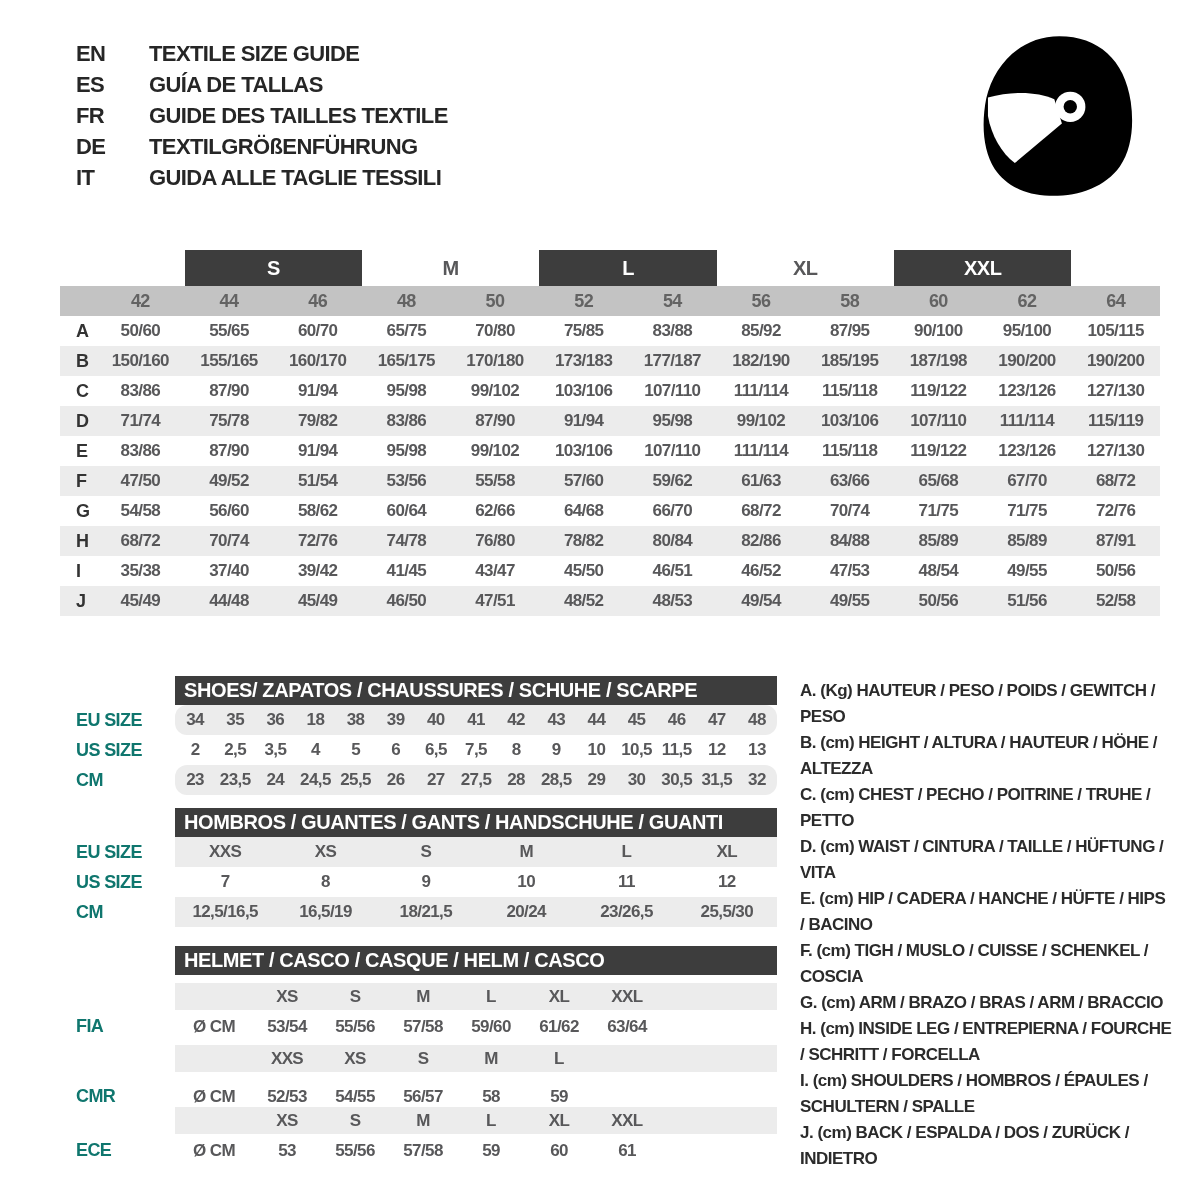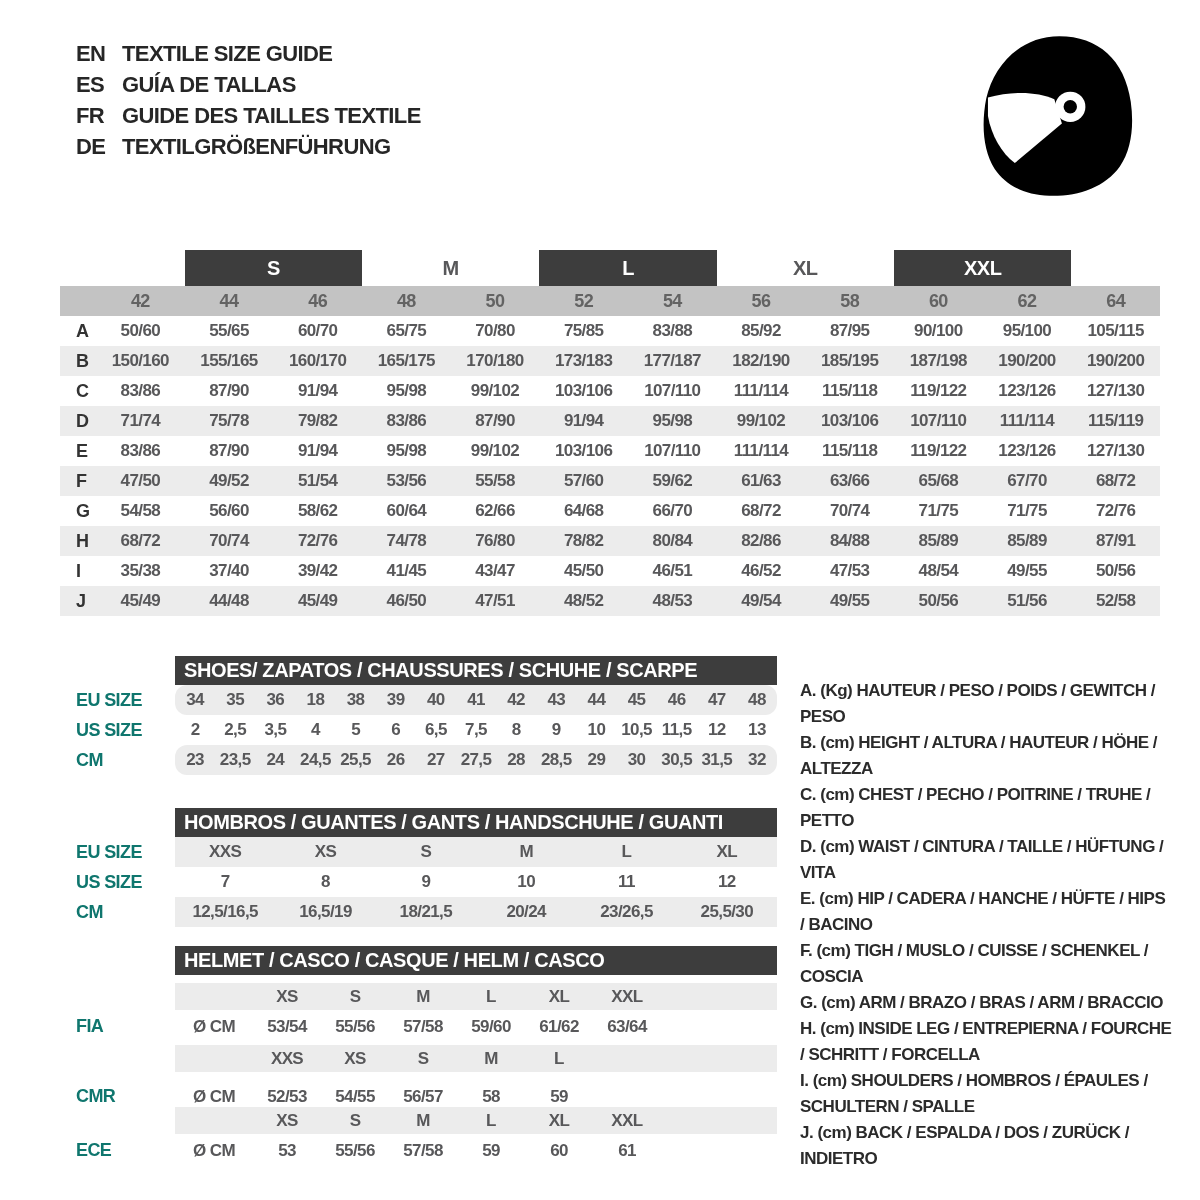--- a/index.html
+++ b/index.html
@@ -5,21 +5,21 @@
   html,body { margin:0; padding:0; background:#fff; }
   .page {
     position:relative; width:1200px; height:1200px; background:#ffffff;
     font-family:"Liberation Sans", sans-serif; font-weight:bold; overflow:hidden;
     color:#2b2b2b;
   }
 
   
   .lang-block { position:absolute; left:76px; top:38px; }
   .lang-row { display:flex; height:31px; align-items:center; color:#262626;
-              font-size:22px; letter-spacing:-0.6px; }
+              font-size:22px; letter-spacing:-0.6px;gap:27px; }
   .lang-code { width:46px; }
 
   
   .helmet-icon { position:absolute; left:972px; top:26px; width:168px; height:180px; }
 
   
   .textile { position:absolute; left:60px; top:250px; width:1100px; }
   .t-grid { display:grid; grid-template-columns:36px repeat(12,1fr); }
   .letter-row { height:36px; }
   .size-group { display:flex; align-items:center; justify-content:center;
@@ -71,20 +71,24 @@
         <div class="lang-text">GUÍA DE TALLAS</div>
       </div>
       <div class="lang-row">
         <div class="lang-code">FR</div>
         <div class="lang-text">GUIDE DES TAILLES TEXTILE</div>
       </div>
       <div class="lang-row">
         <div class="lang-code">DE</div>
         <div class="lang-text">TEXTILGRÖßENFÜHRUNG</div>
       </div>
+      <div class="lang-row">
+        <div class="lang-code">IT</div>
+        <div class="lang-text">GUIDA ALLE TAGLIE TESSILI</div>
+      </div>
     </div>
 
   <div class="helmet-icon">
     <svg viewBox="0 0 100 105" width="168" height="180" aria-hidden="true">
       <path d="M52 5 C 29 5 13 22 8.5 42 C 5.5 57 6.5 73 13.5 84
                C 20 93.5 31 99.5 46 100 C 63 100.5 79 95 88 82.5
                C 95 72.5 96.5 58 94.5 44 C 91 19 75 5 52 5 Z" fill="#000000"></path>
       <path d="M 9.5 41.5 C 24 37.5 39 38 49 42.5 L 53.5 57
                L 25.5 80.5 C 17.5 74.5 11.5 64 9.5 52.5 Z" fill="#ffffff"></path>
       <circle cx="58.5" cy="47" r="9" fill="#ffffff"></circle>
@@ -262,21 +266,21 @@
           <div class="cell">48/53</div>
           <div class="cell">49/54</div>
           <div class="cell">49/55</div>
           <div class="cell">50/56</div>
           <div class="cell">51/56</div>
           <div class="cell">52/58</div>
         </div>
       </div>
   </div>
 
-  <div class="section" style="top:656px; height:120px;text-decoration:underline;">
+  <div class="section" style="top:676px; height:120px;text-decoration:underline;">
     <div class="sec-bar">SHOES/ ZAPATOS / CHAUSSURES / SCHUHE / SCARPE</div>
     <div id="shoes-rows">
         <div class="sec-row" style="top: 29px; height: 30px;">
           <div class="sec-label">EU SIZE</div>
           <div class="sec-band band-15 gray">
             <div class="cell">34</div>
             <div class="cell">35</div>
             <div class="cell">36</div>
             <div class="cell">18</div>
             <div class="cell">38</div>

